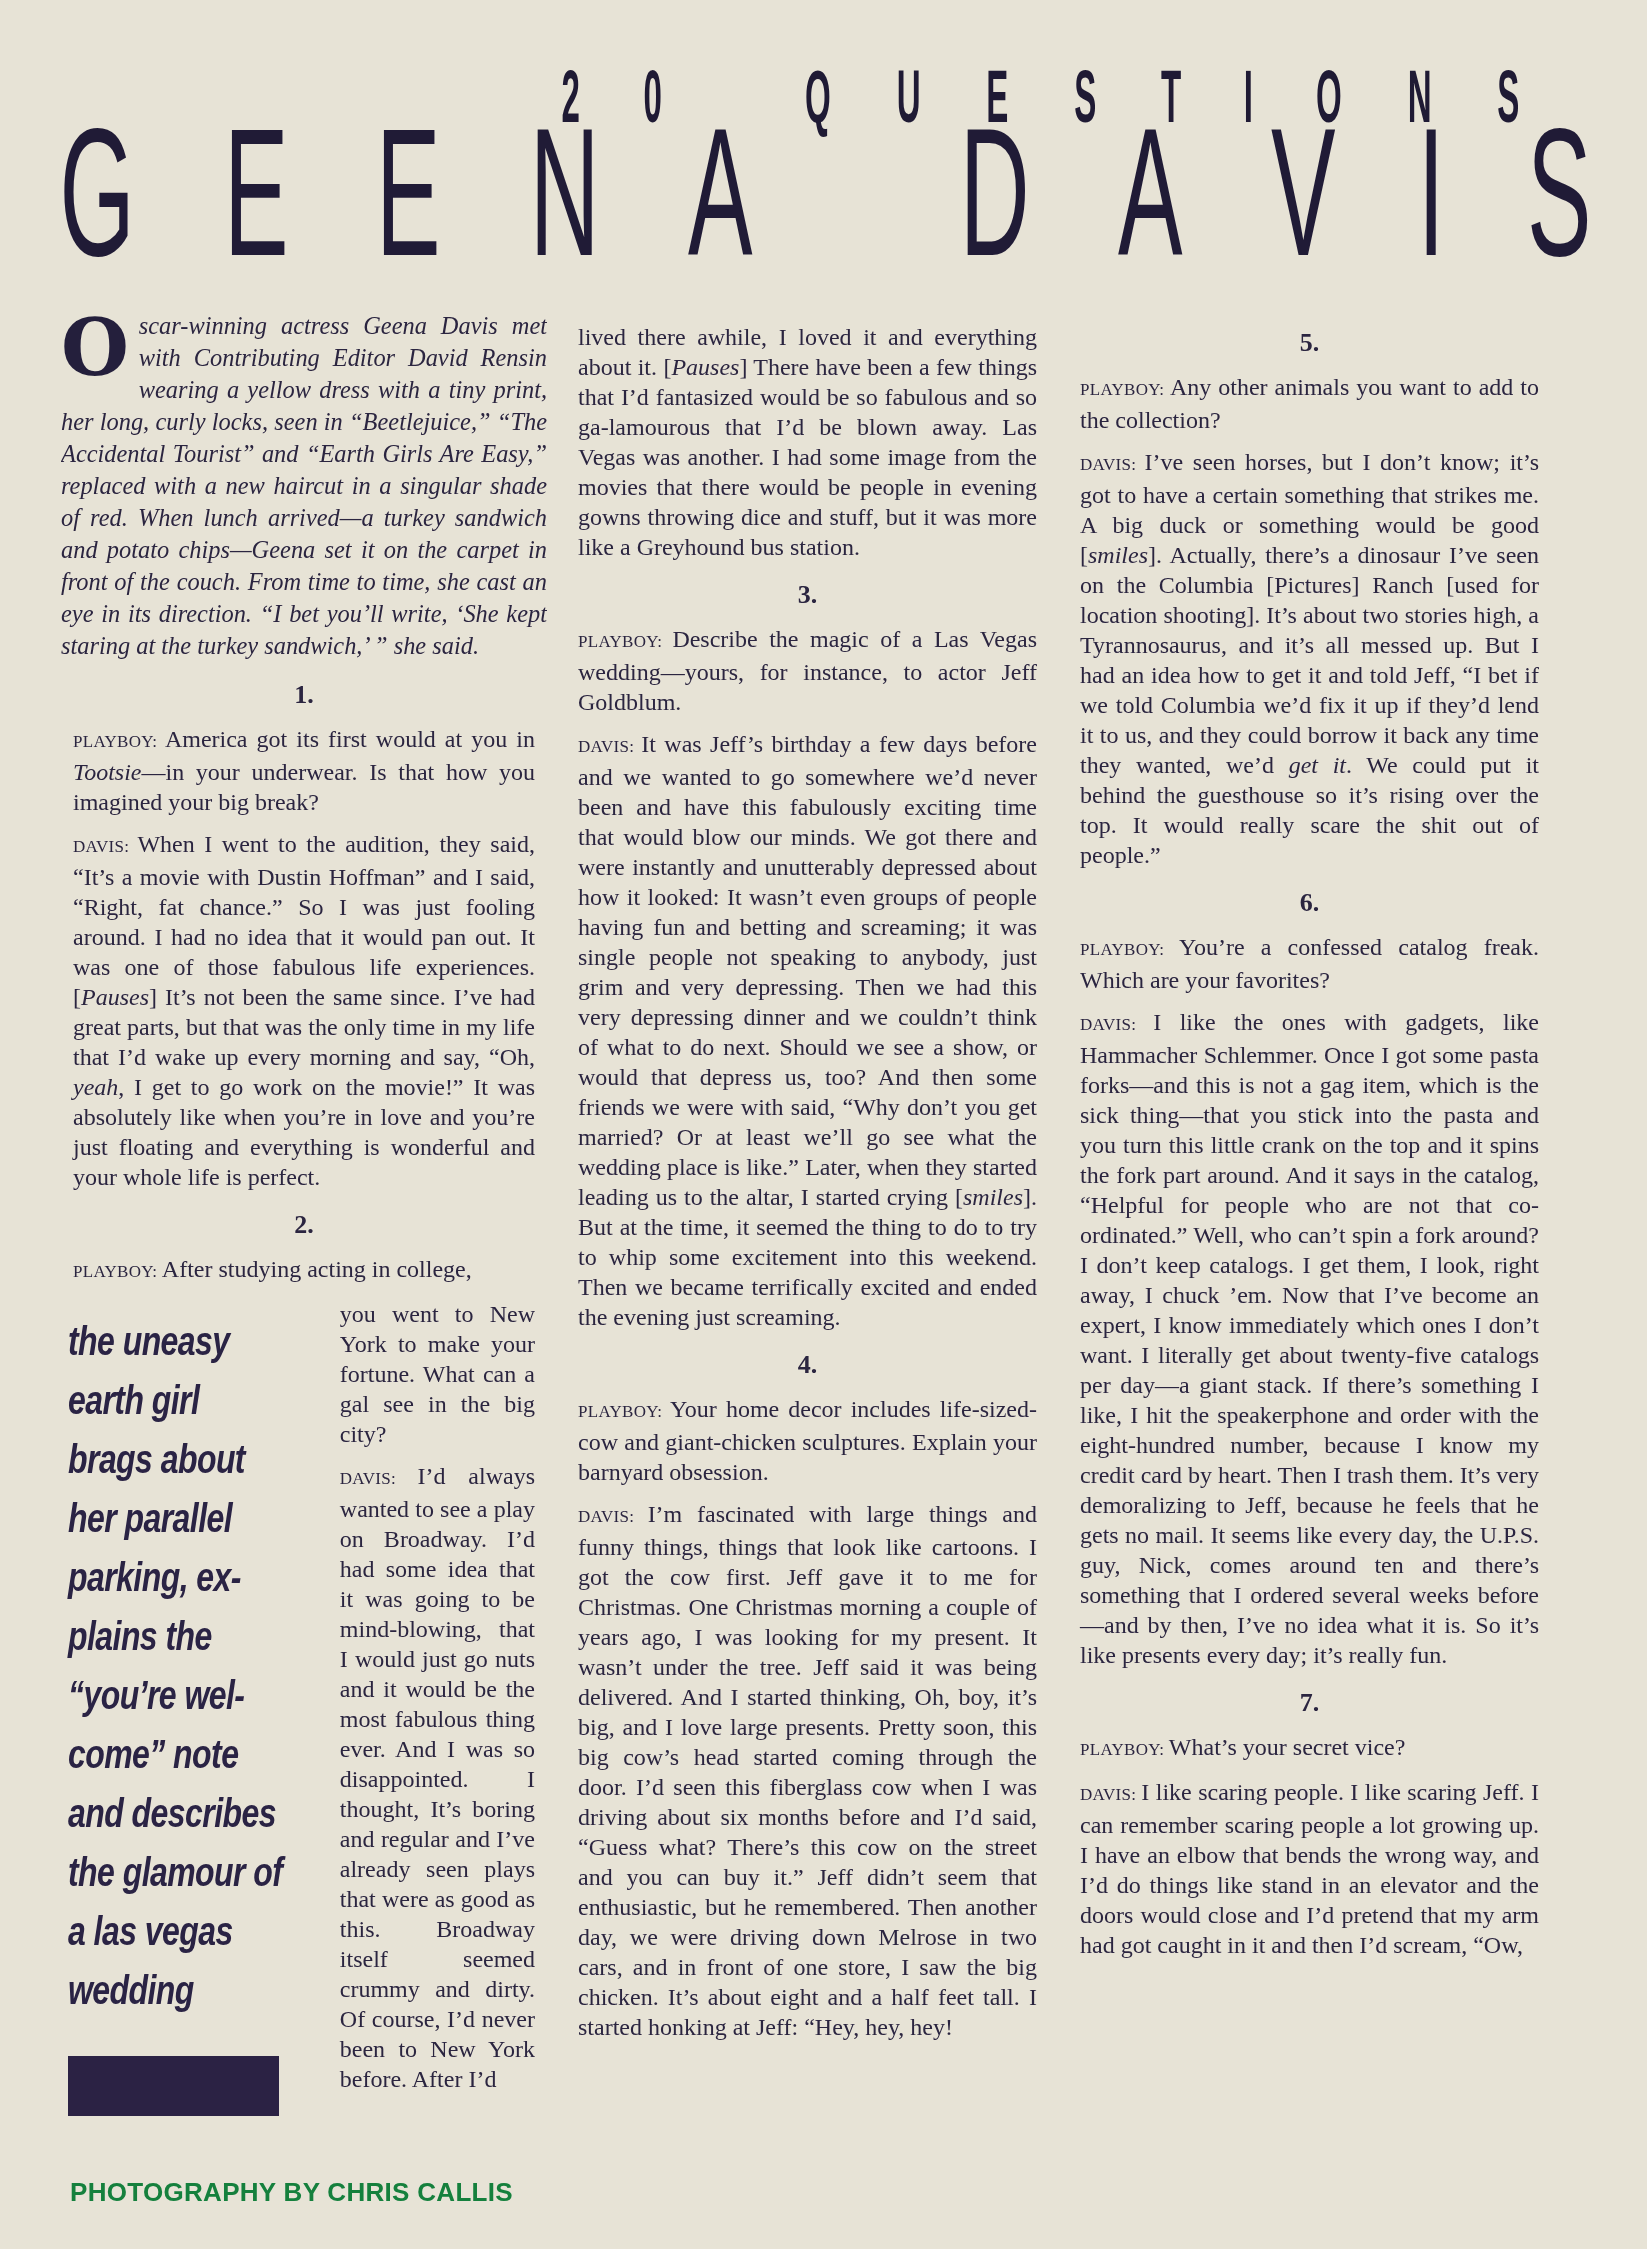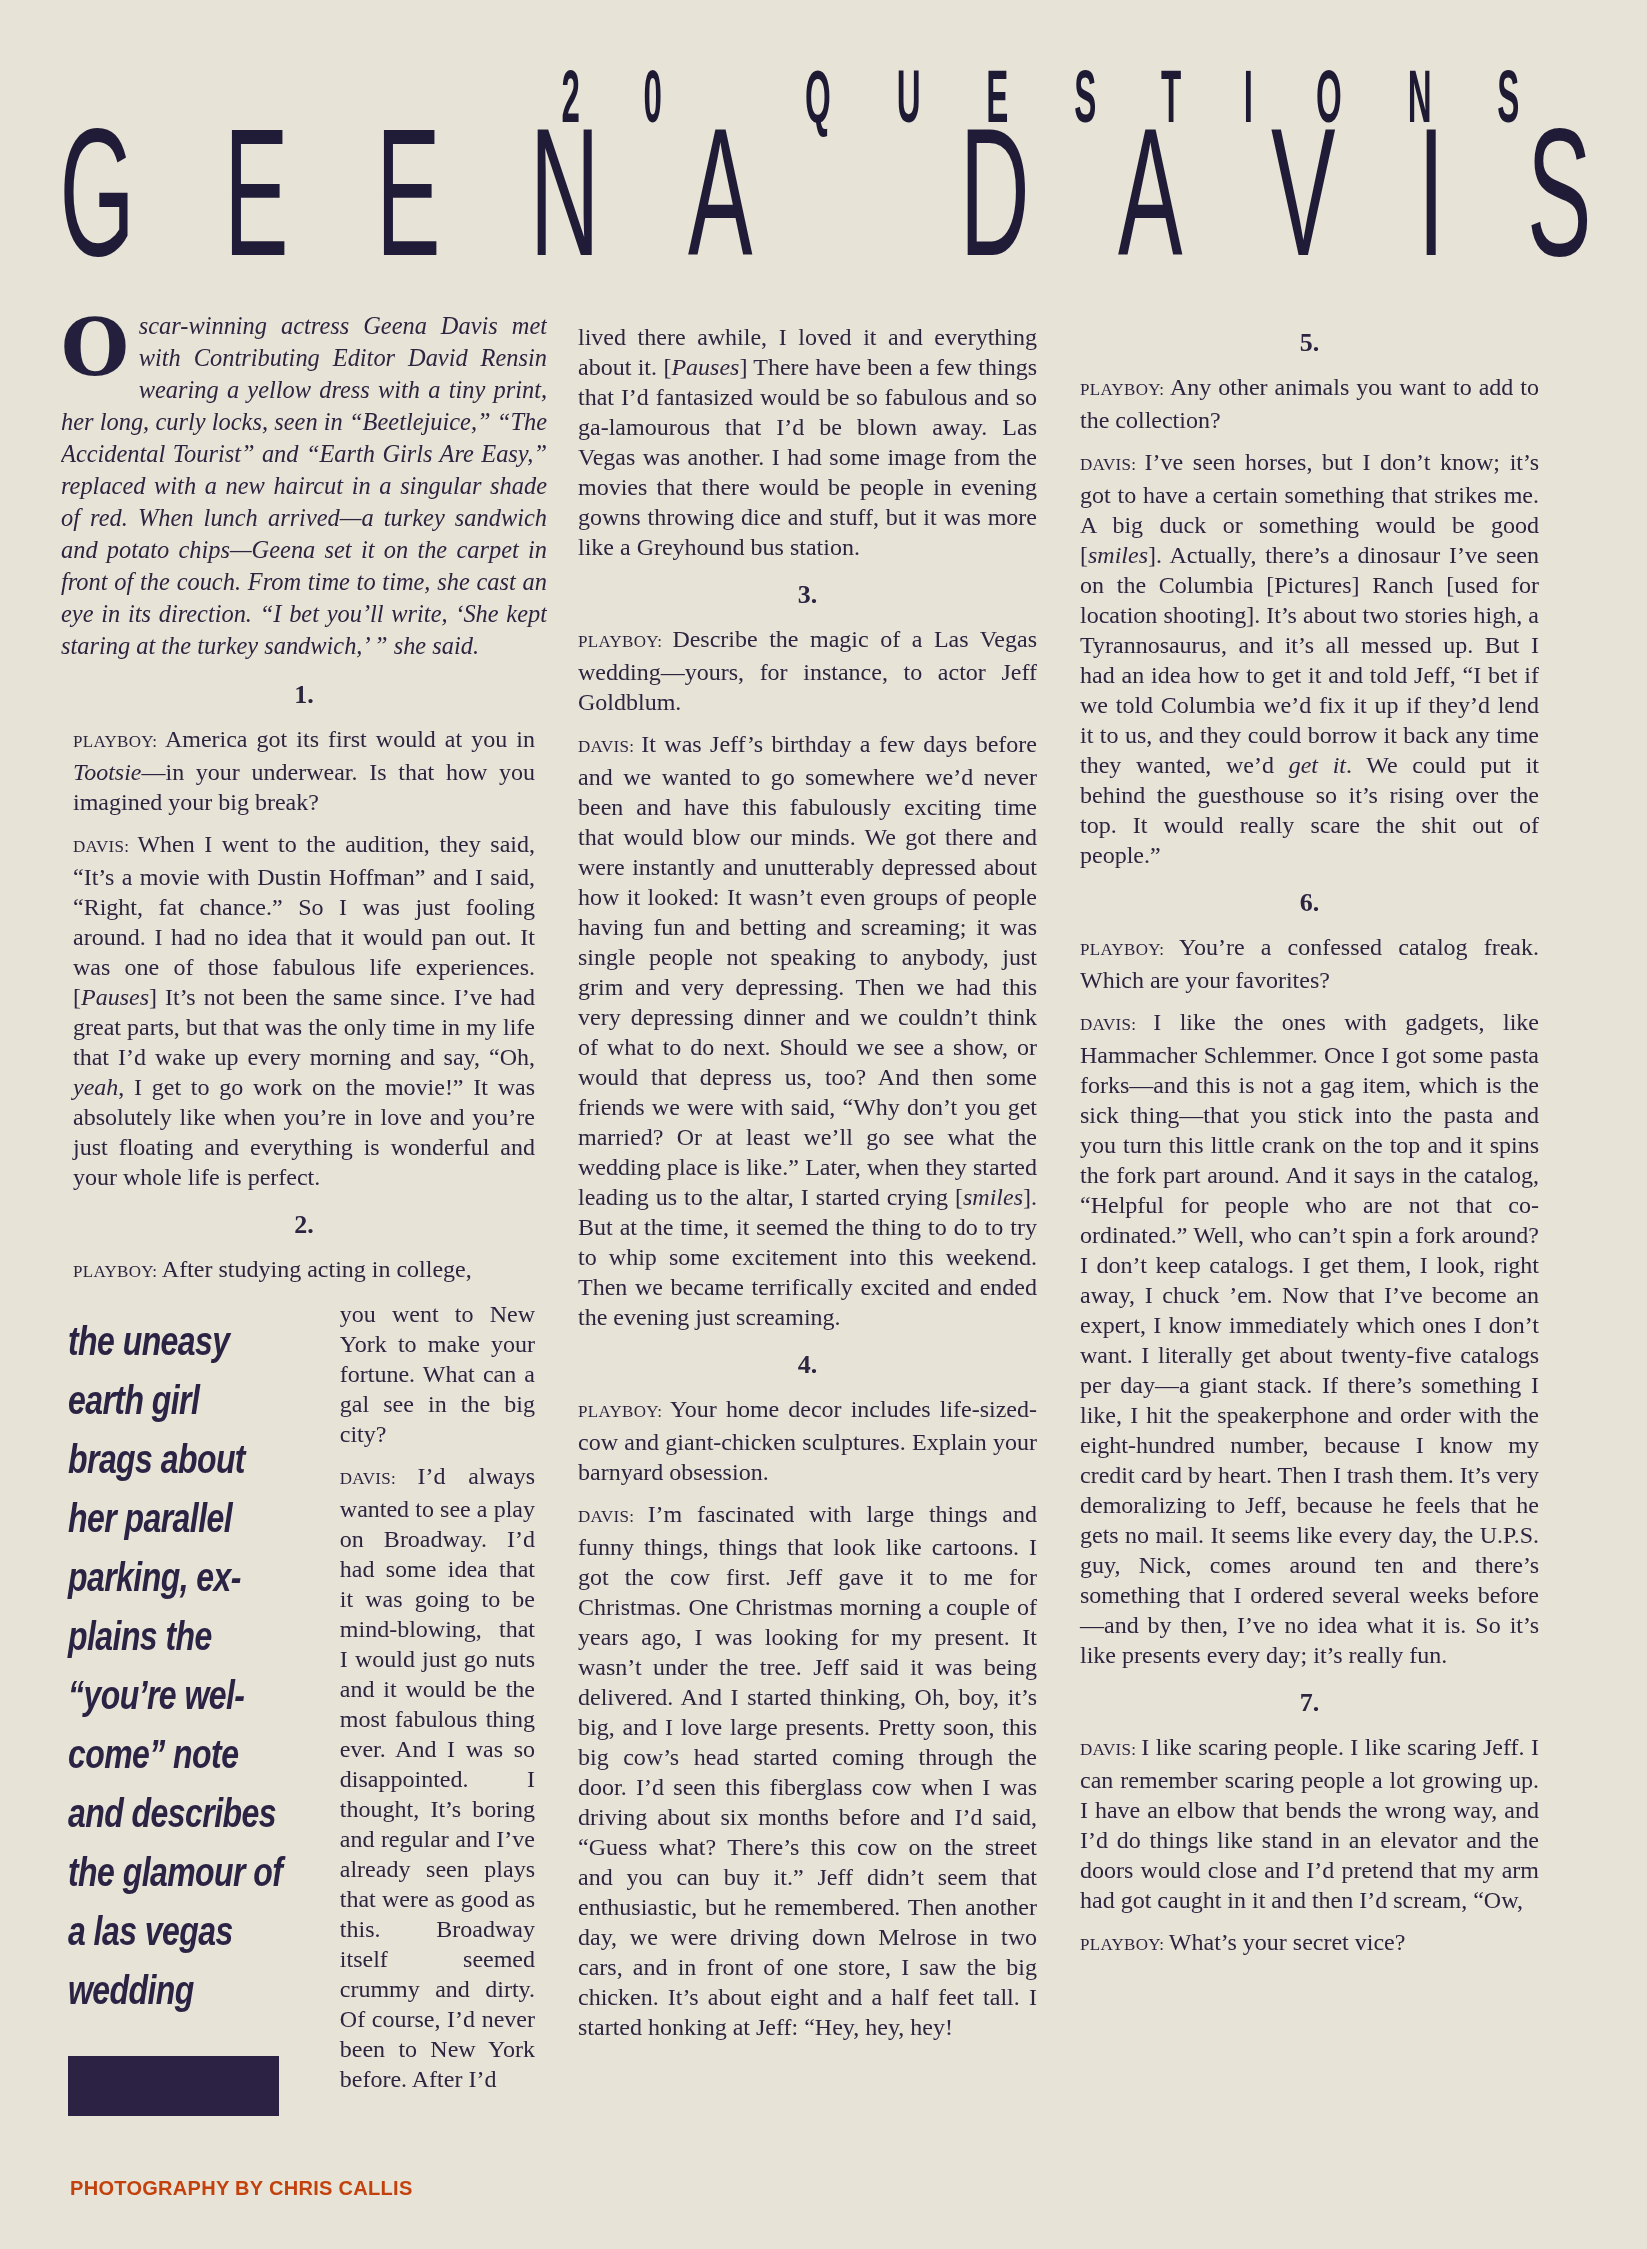--- a/index.html
+++ b/index.html
@@ -53,22 +53,22 @@
     font-family:"Liberation Sans",sans-serif;font-weight:bold;font-size:40px;
     line-height:59px;letter-spacing:-0.7px;color:#2a2344;white-space:nowrap;
     transform:scaleX(0.80);transform-origin:left center;margin-left:7px;
   }
   .photo-bar{
     width:211px;height:60px;background:#2b2244;margin:36px 0 0 7px;
   }
   
   .credit{
     position:absolute;left:70px;top:2177px;
-    font-family:"Liberation Sans",sans-serif;font-weight:bold;font-size:20px;
-    letter-spacing:0.3px;color:#c2410c;
+    font-family:"Liberation Sans",sans-serif;font-weight:bold;font-size:26px;
+    letter-spacing:0.3px;color:#15803d;
   }
 </style>
 </head>
 <body>
 
 <div class="page">
 
   <div class="kicker">
       <span class="letter">2</span>
       <span class="letter">0</span>
@@ -132,19 +132,19 @@
       <p class="para"><span class="sc">DAVIS: </span><span>I’m fascinated with large things and funny things, things that look like cartoons. I got the cow first. Jeff gave it to me for Christmas. One Christmas morning a couple of years ago, I was looking for my present. It wasn’t under the tree. Jeff said it was being delivered. And I started thinking, Oh, boy, it’s big, and I love large presents. Pretty soon, this big cow’s head started coming through the door. I’d seen this fiberglass cow when I was driving about six months before and I’d said, “Guess what? There’s this cow on the street and you can buy it.” Jeff didn’t seem that enthusiastic, but he remembered. Then another day, we were driving down Melrose in two cars, and in front of one store, I saw the big chicken. It’s about eight and a half feet tall. I started honking at Jeff: “Hey, hey, hey!</span></p>
     </div>
   <div class="col" id="col3">
       <div class="qnum">5.</div>
       <p class="para"><span class="sc">PLAYBOY: </span><span>Any other animals you want to add to the collection?</span></p>
       <p class="para"><span class="sc">DAVIS: </span><span>I’ve seen horses, but I don’t know; it’s got to have a certain something that strikes me. A big duck or something would be good [</span><i>smiles</i><span>]. Actually, there’s a dinosaur I’ve seen on the Columbia [Pictures] Ranch [used for location shooting]. It’s about two stories high, a Tyrannosaurus, and it’s all messed up. But I had an idea how to get it and told Jeff, “I bet if we told Columbia we’d fix it up if they’d lend it to us, and they could borrow it back any time they wanted, we’d </span><i>get it</i><span>. We could put it behind the guesthouse so it’s rising over the top. It would really scare the shit out of people.”</span></p>
       <div class="qnum">6.</div>
       <p class="para"><span class="sc">PLAYBOY: </span><span>You’re a confessed catalog freak. Which are your favorites?</span></p>
       <p class="para"><span class="sc">DAVIS: </span><span>I like the ones with gadgets, like Hammacher Schlemmer. Once I got some pasta forks—and this is not a gag item, which is the sick thing—that you stick into the pasta and you turn this little crank on the top and it spins the fork part around. And it says in the catalog, “Helpful for people who are not that co-ordinated.” Well, who can’t spin a fork around? I don’t keep catalogs. I get them, I look, right away, I chuck ’em. Now that I’ve become an expert, I know immediately which ones I don’t want. I literally get about twenty-five catalogs per day—a giant stack. If there’s something I like, I hit the speakerphone and order with the eight-hundred number, because I know my credit card by heart. Then I trash them. It’s very demoralizing to Jeff, because he feels that he gets no mail. It seems like every day, the U.P.S. guy, Nick, comes around ten and there’s something that I ordered several weeks before—and by then, I’ve no idea what it is. So it’s like presents every day; it’s really fun.</span></p>
       <div class="qnum">7.</div>
+      <p class="para"><span class="sc">PLAYBOY: </span><span>What’s your secret vice?</span></p>
       <p class="para"><span class="sc">DAVIS: </span><span>I like scaring people. I like scaring Jeff. I can remember scaring people a lot growing up. I have an elbow that bends the wrong way, and I’d do things like stand in an elevator and the doors would close and I’d pretend that my arm had got caught in it and then I’d scream, “Ow,</span></p>
-      <p class="para"><span class="sc">PLAYBOY: </span><span>What’s your secret vice?</span></p>
     </div>
 
   <div class="credit">PHOTOGRAPHY BY CHRIS CALLIS</div>
 </div>
 
 
 </body></html>

